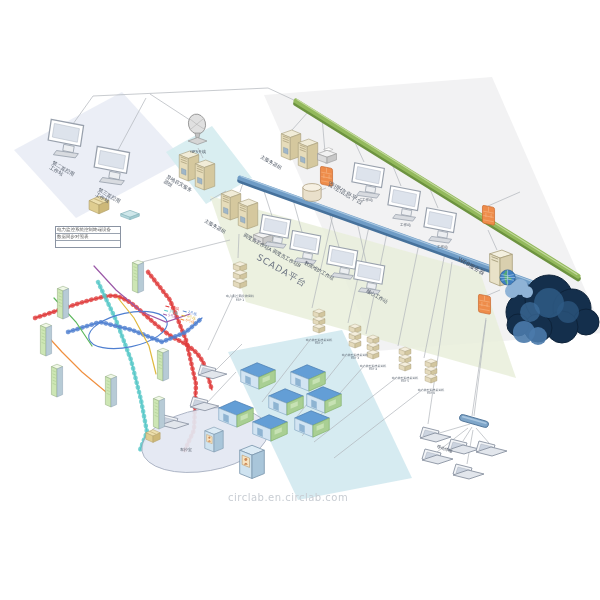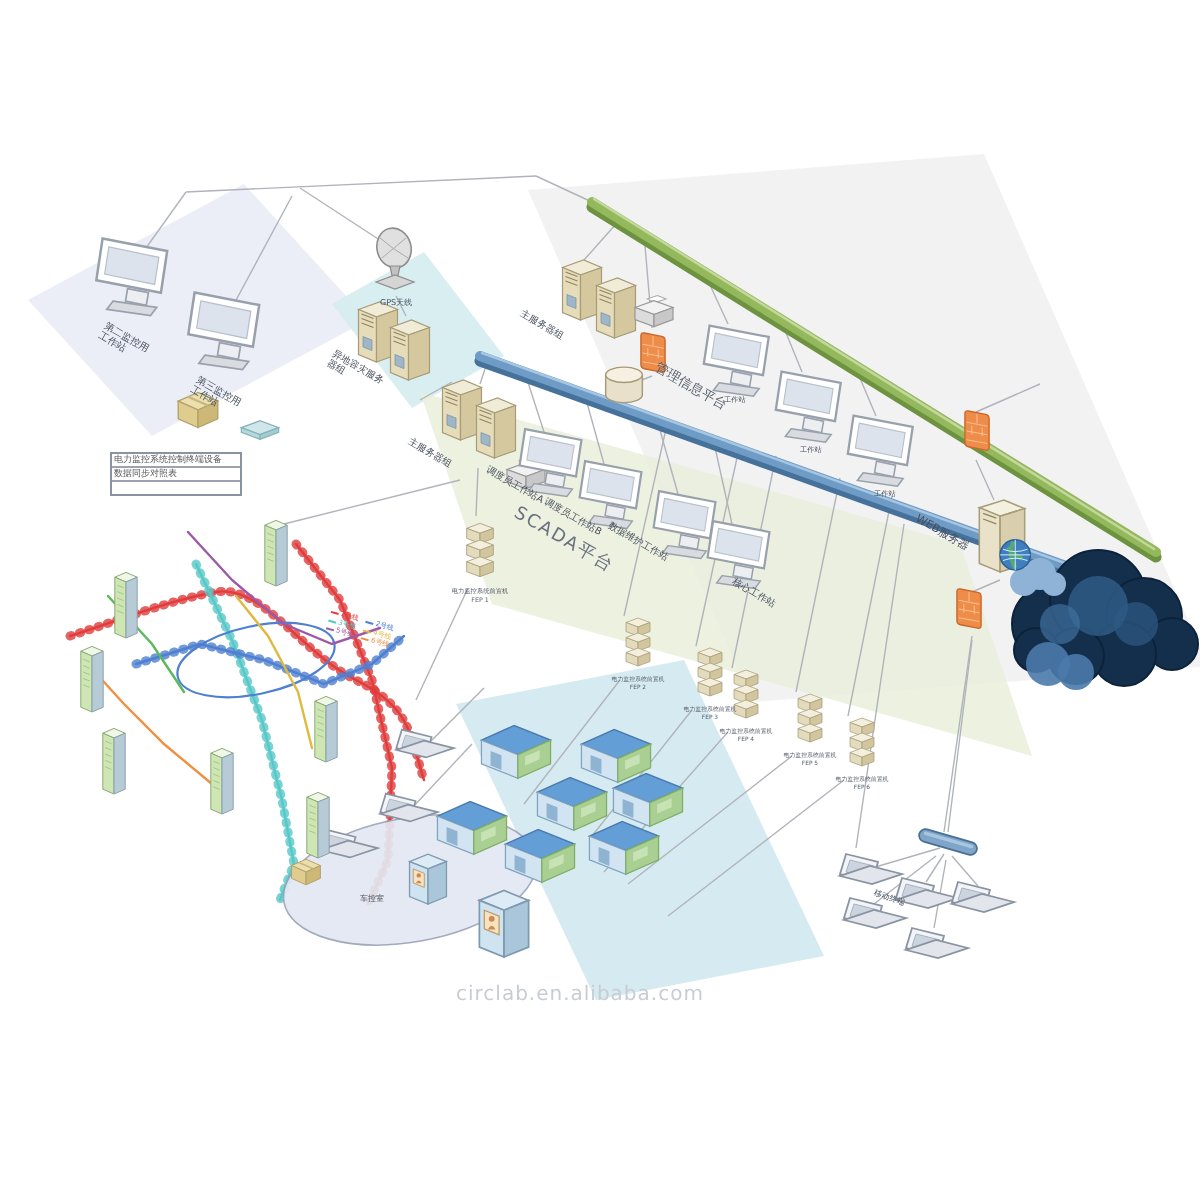--- a/index.html
+++ b/index.html
@@ -502,15 +502,15 @@
   <div class="it">
         <span class="dot" style="background: rgb(155, 89, 168);"></span>
         <span style="color: rgb(155, 89, 168);">5号线</span>
       </div>
   <div class="it">
         <span class="dot" style="background: rgb(240, 144, 64);"></span>
         <span style="color: rgb(240, 144, 64);">6号线</span>
       </div>
 </div>
 
-<span class="wm">circlab.en.alibaba.com</span>
+<span class="wm">circlab.en.circlab.com</span>
 
 </div>
 
 </body></html>

